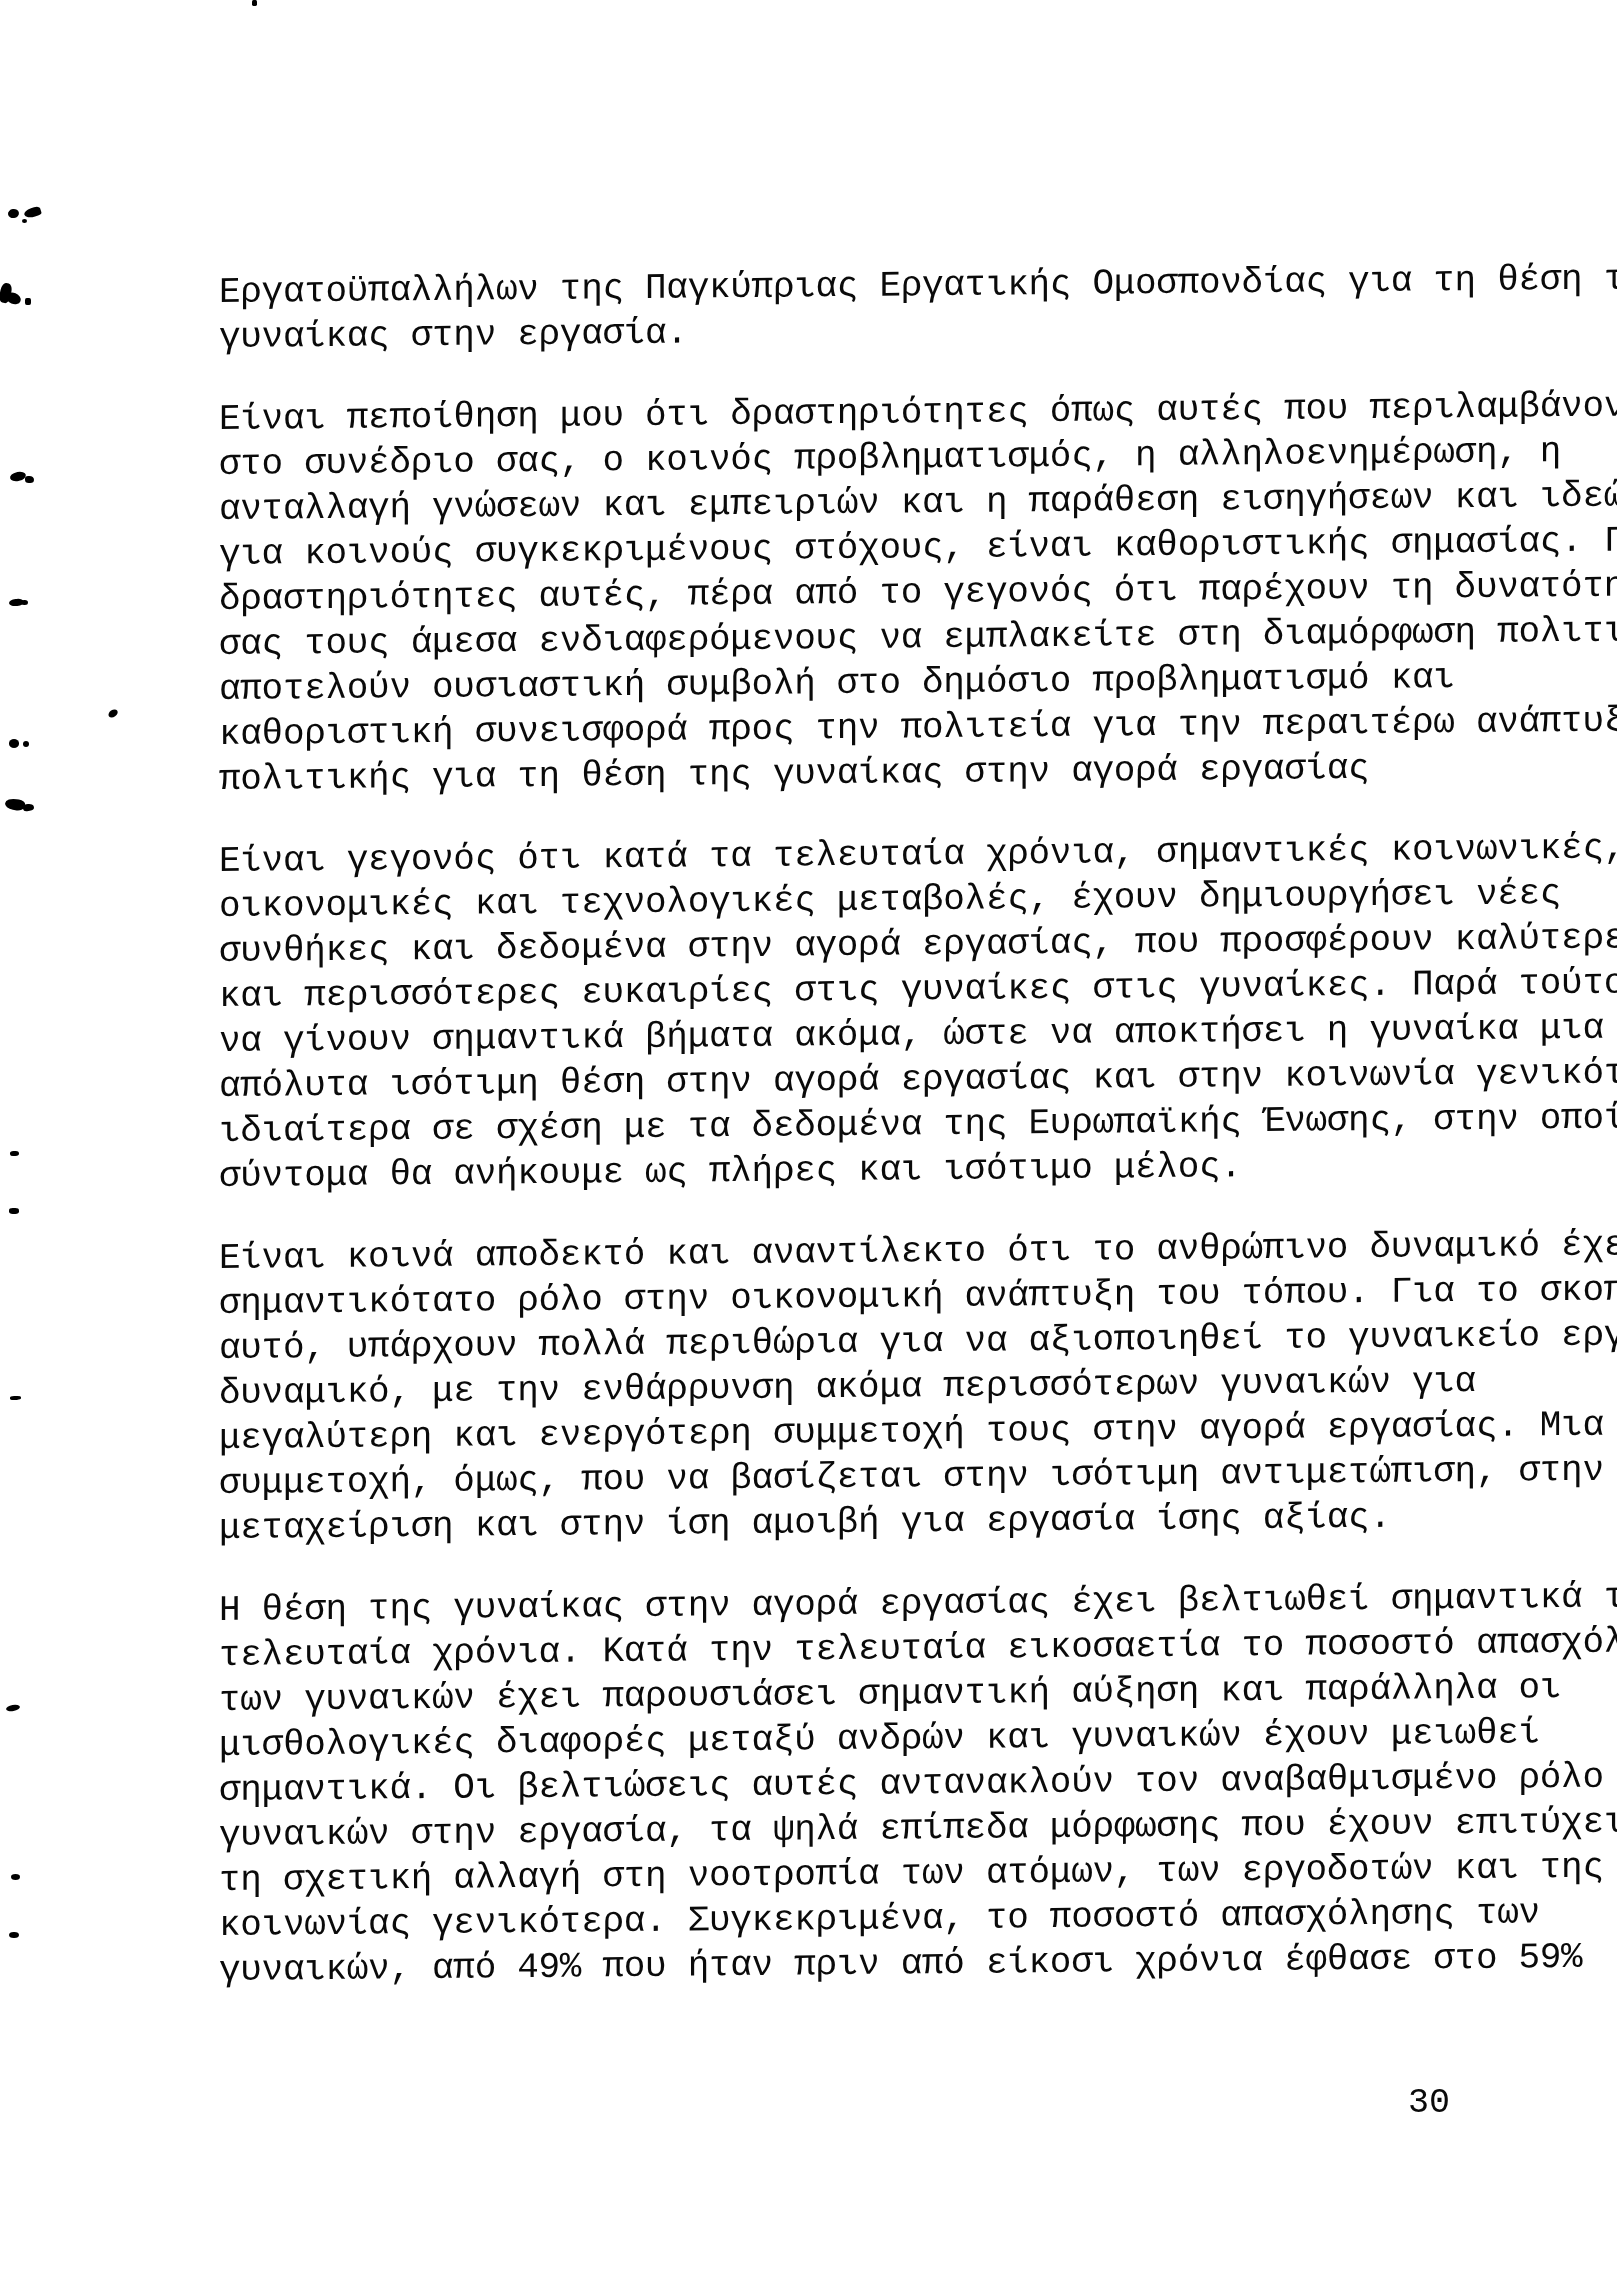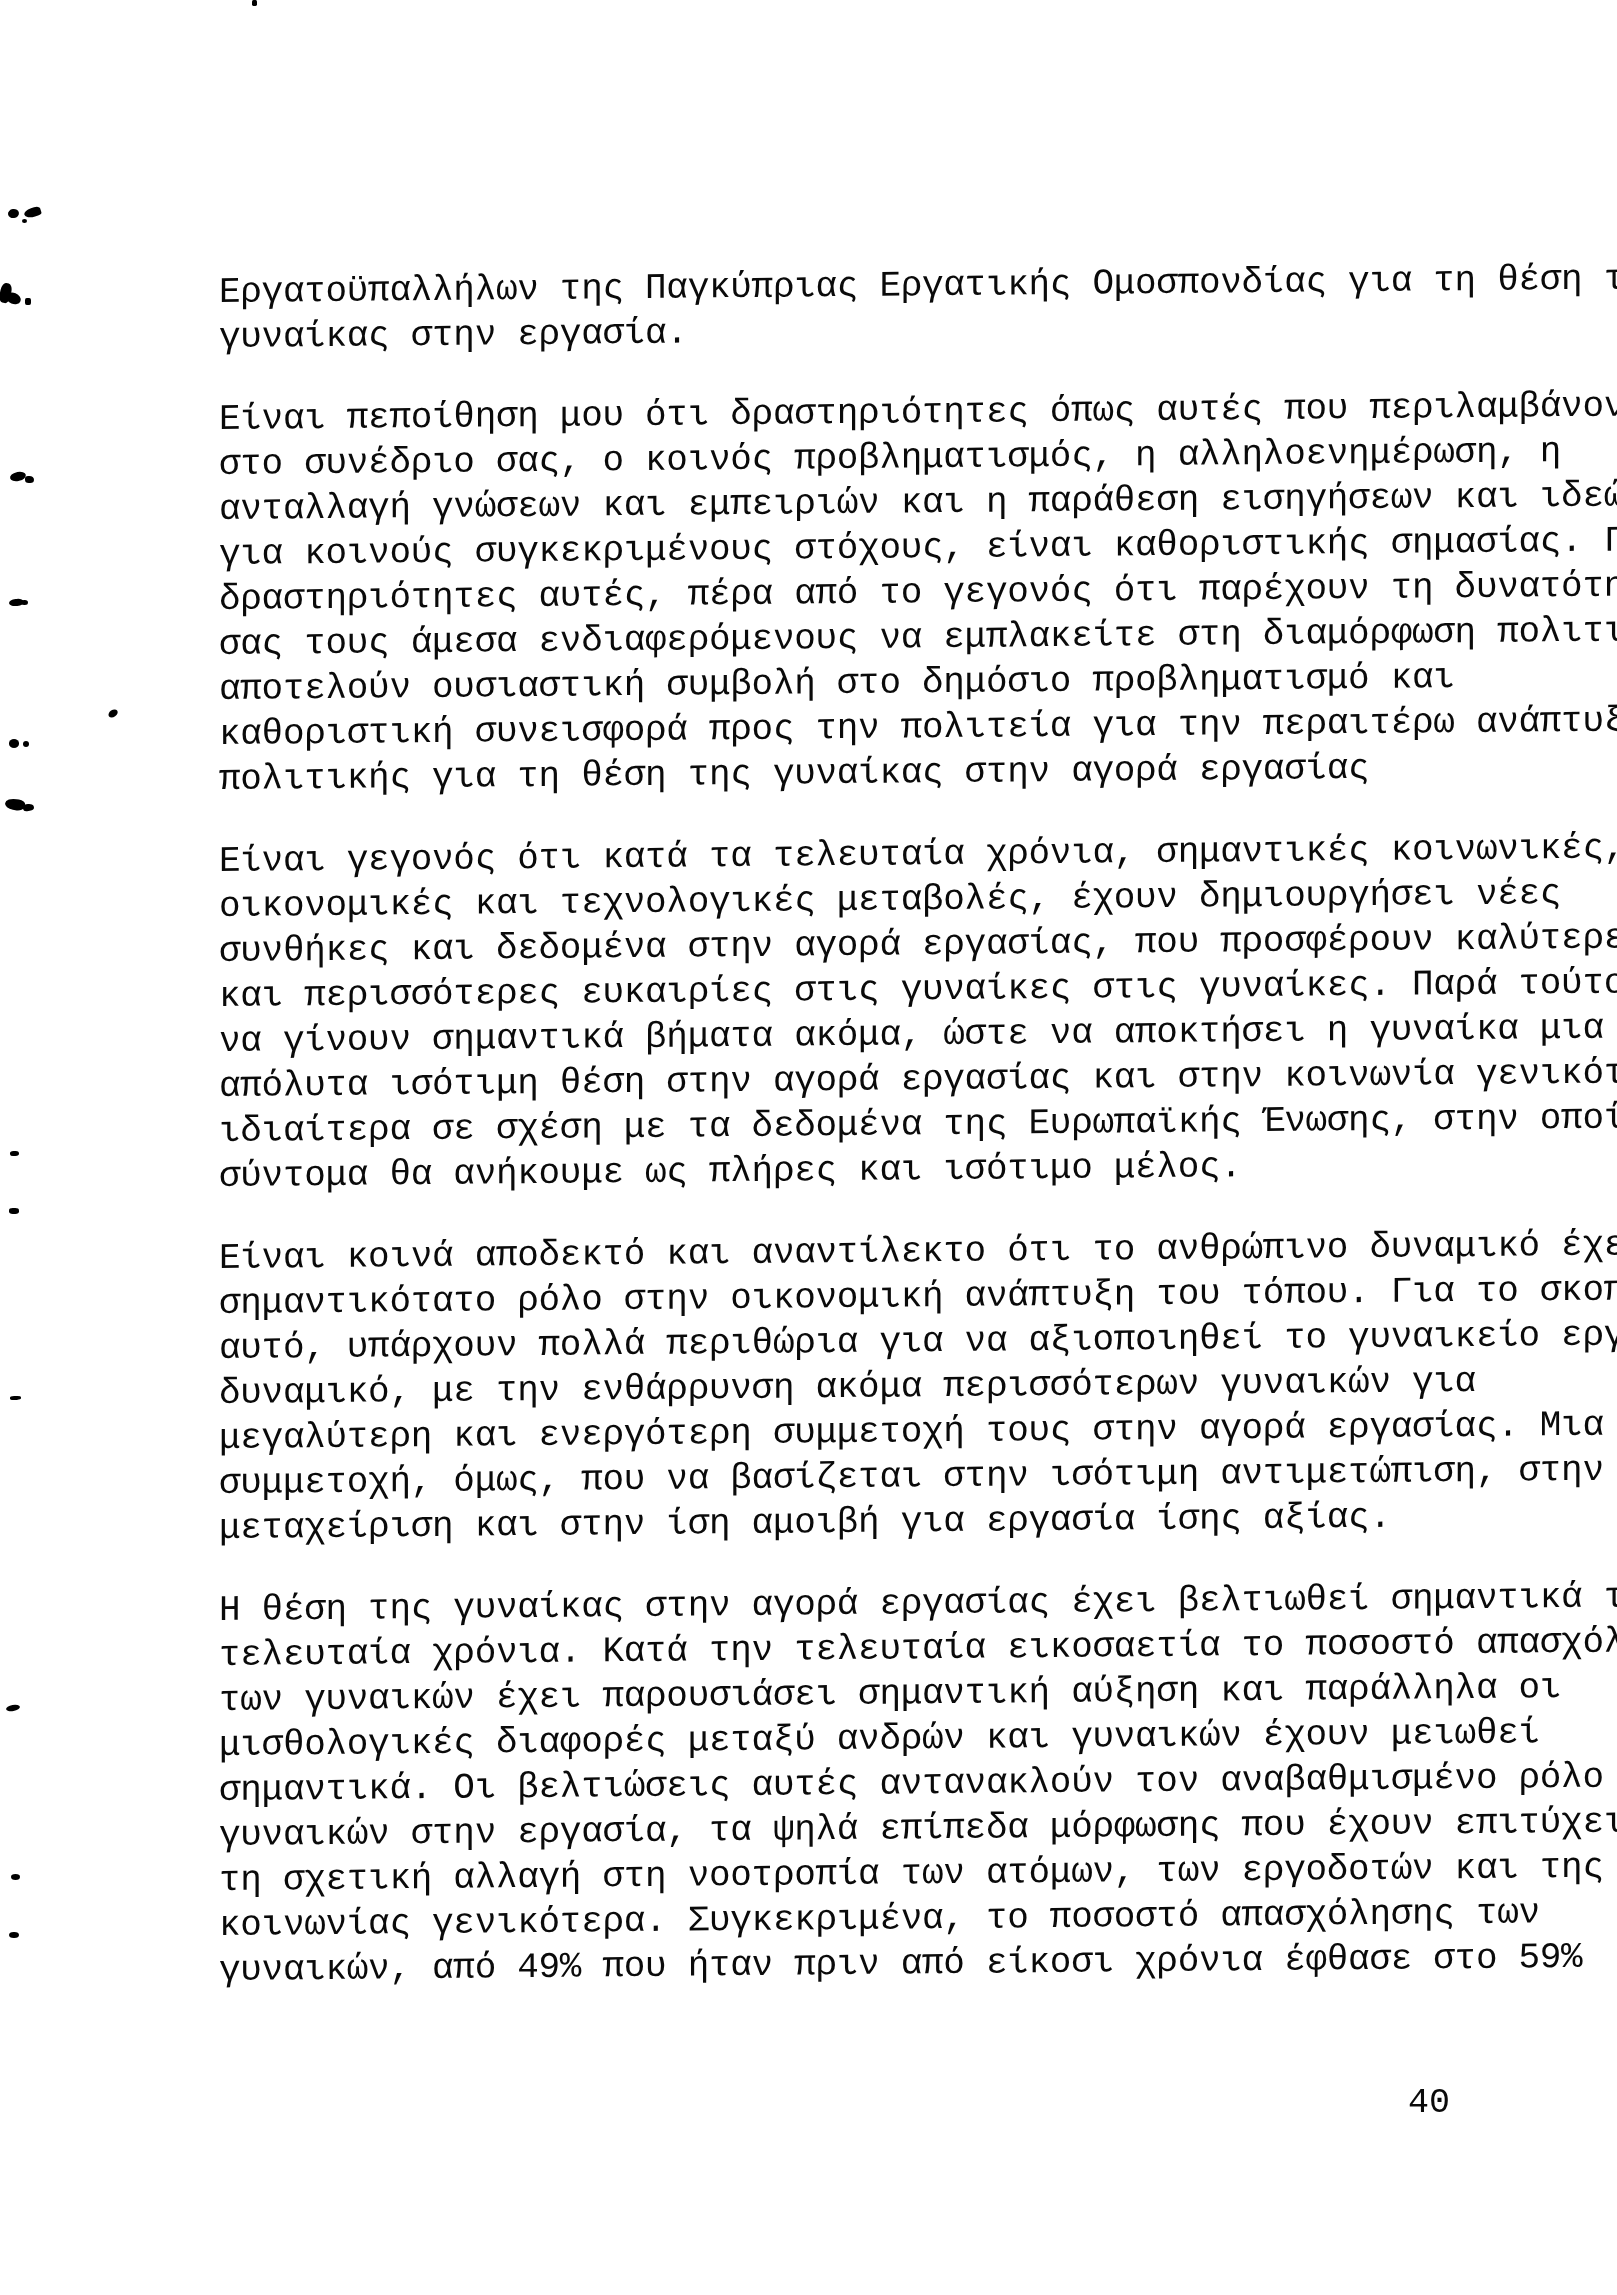--- a/index.html
+++ b/index.html
@@ -82,21 +82,21 @@
 τελευταία χρόνια. Κατά την τελευταία εικοσαετία το ποσοστό απασχόλησης
 των γυναικών έχει παρουσιάσει σημαντική αύξηση και παράλληλα οι
 μισθολογικές διαφορές μεταξύ ανδρών και γυναικών έχουν μειωθεί
 σημαντικά. Οι βελτιώσεις αυτές αντανακλούν τον αναβαθμισμένο ρόλο των
 γυναικών στην εργασία, τα ψηλά επίπεδα μόρφωσης που έχουν επιτύχει, και
 τη σχετική αλλαγή στη νοοτροπία των ατόμων, των εργοδοτών και της
 κοινωνίας γενικότερα. Συγκεκριμένα, το ποσοστό απασχόλησης των
 γυναικών, από 49% που ήταν πριν από είκοσι χρόνια έφθασε στο 59%</p>
   </div>
 
-  <div class="page-number">40</div>
+  <div class="page-number">30</div>
 
   <div class="speck" style="left:8px;  top:209px;  width:11.4px; height:9.4px; border-radius:50%; transform:rotate(-8deg);"></div>
   <div class="speck" style="left:24px;  top:208px;  width:17.4px; height:8.7px; border-radius:60% 40% 30% 70%; transform:rotate(-18deg);"></div>
   <div class="speck" style="left:22px;  top:219px;  width:4.7px;  height:4px;  border-radius:50%;"></div>
   <div class="speck" style="left:0px;   top:283px;  width:10.7px; height:20px; border-radius:40%; transform:rotate(12deg);"></div>
   <div class="speck" style="left:6px;   top:293px;  width:15.4px; height:10.7px; border-radius:50%; transform:rotate(22deg);"></div>
   <div class="speck" style="left:25.4px;  top:298px;  width:6px;  height:6.7px; border-radius:30%;"></div>
   <div class="speck" style="left:10px;  top:472px;  width:16px; height:9.4px; border-radius:50%; transform:rotate(-12deg);"></div>
   <div class="speck" style="left:25px;  top:476px;  width:8.7px; height:7.4px; border-radius:40% 60% 50% 50%;"></div>
   <div class="speck" style="left:8.7px;  top:599px;  width:14.7px; height:7.4px; border-radius:50%; transform:rotate(-6deg);"></div>

